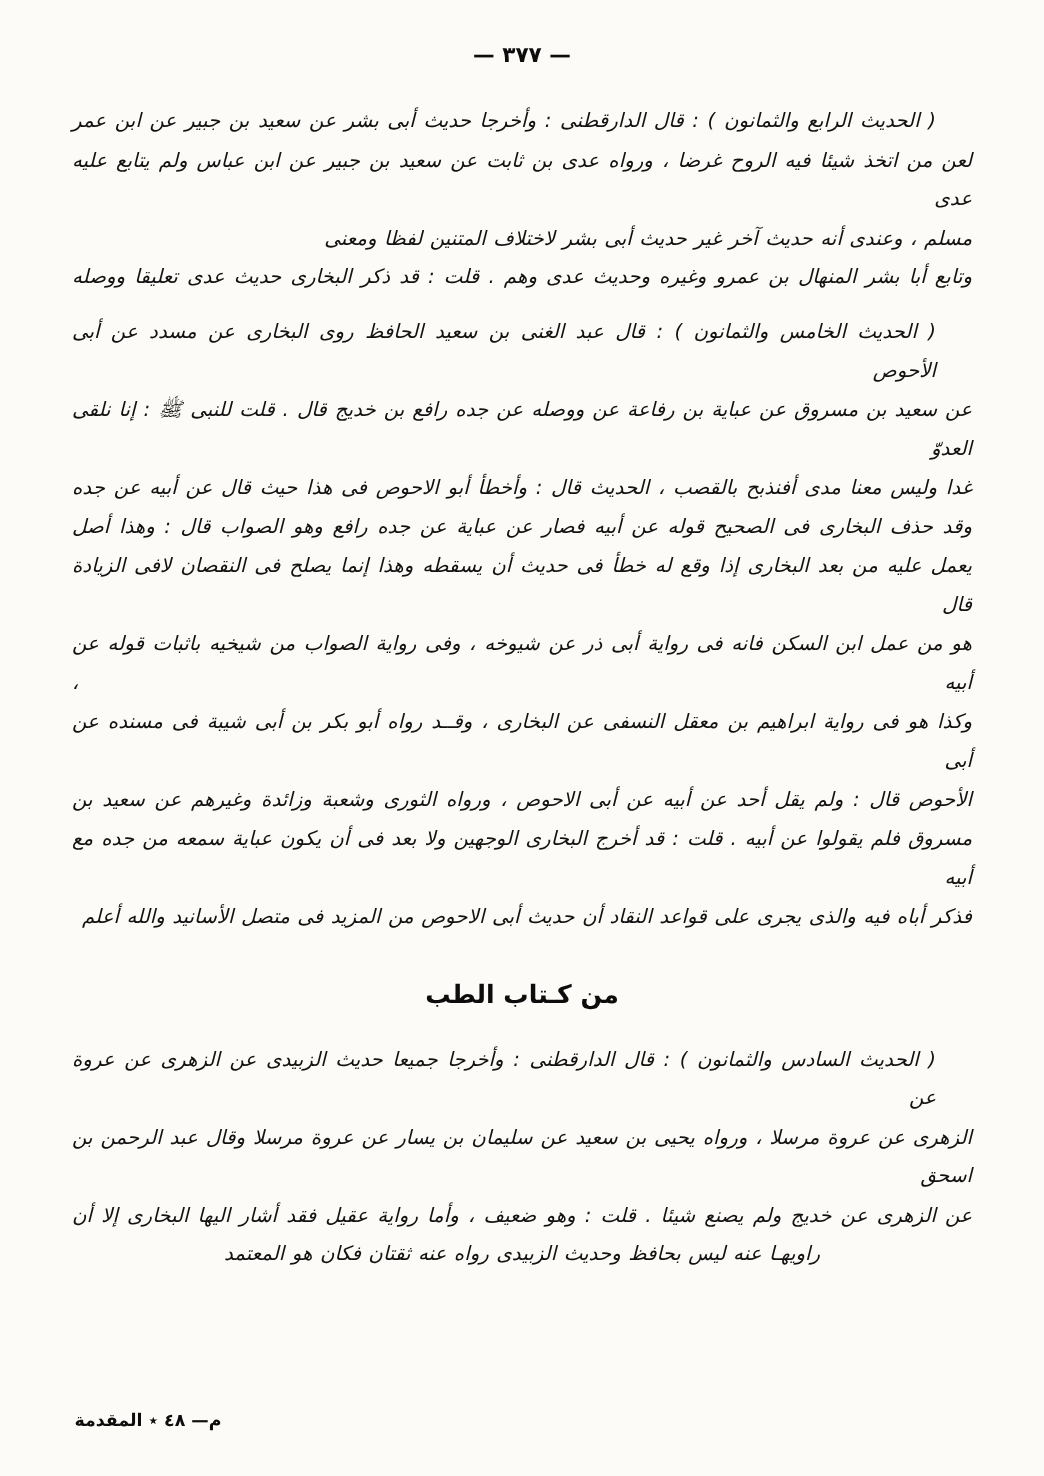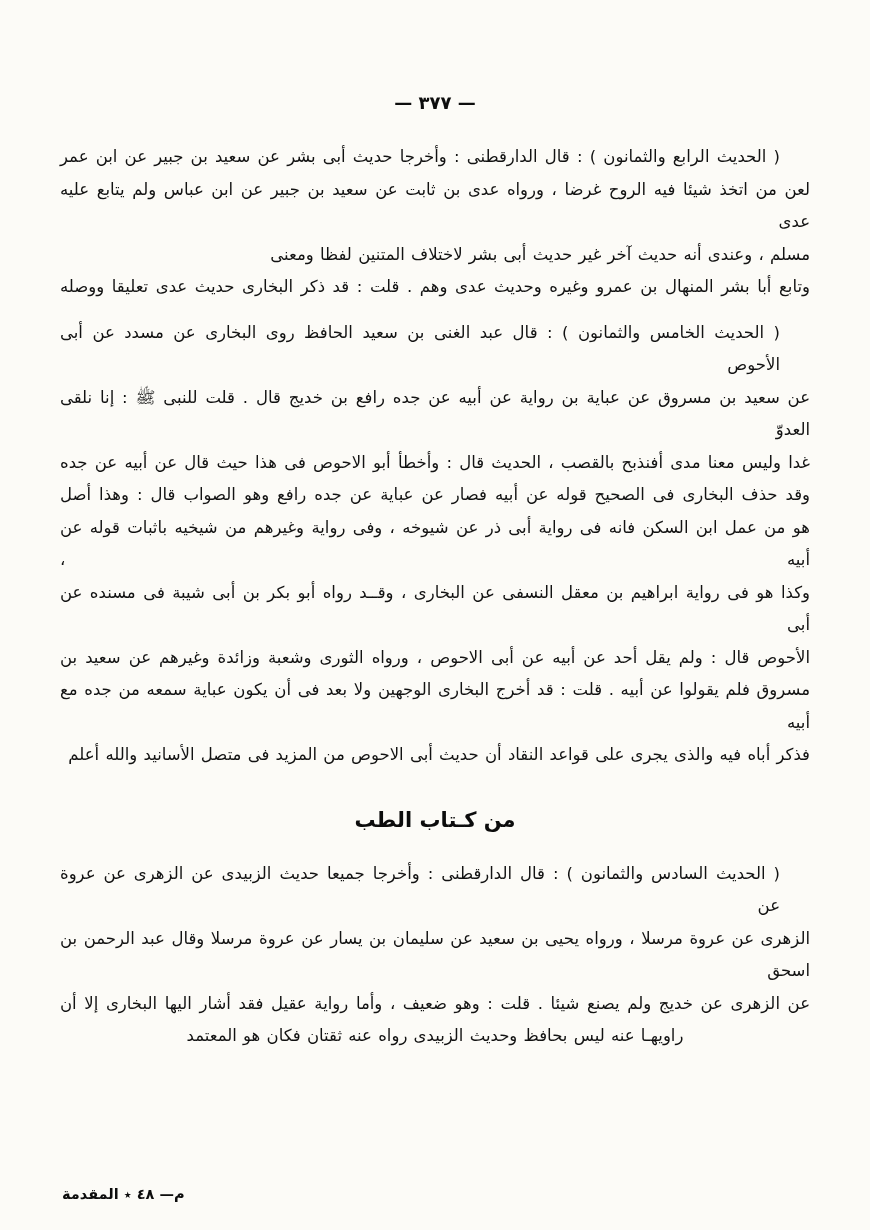--- a/index.html
+++ b/index.html
@@ -12,34 +12,35 @@
     height: 1230px;
     overflow: hidden;
     background: #fcfbf7;
     font-family: "DejaVu Sans", sans-serif;
     color: #111111;
   }
   .page {
     box-sizing: border-box;
     width: 870px;
     height: 1230px;
-    padding: 92px 60px 0 60px;
+    padding: 36px 60px 0 60px;
     direction: rtl;
     position: relative;
   }
   .page-number {
     text-align: center;
     font-size: 18px;
     font-weight: bold;
     letter-spacing: 2px;
     margin-bottom: 28px;
     color: #0d0d0d;
   }
   .para {
     margin: 0 0 13px 0;
+    font-style: italic;
   }
   .line {
     font-size: 16.5px;
     line-height: 32.5px;
     text-align: justify;
     text-align-last: justify;
     word-spacing: 1px;
     color: #121212;
   }
   .line.indent {
@@ -53,21 +54,21 @@
   }
   .section-heading {
     text-align: center;
     font-size: 21px;
     font-weight: bold;
     margin: 36px 0 26px 0;
     color: #0c0c0c;
   }
   .footer-sig {
     position: absolute;
-    bottom: 28px;
+    bottom: 38px;
     left: 62px;
     direction: rtl;
     font-size: 14.5px;
     font-weight: bold;
     color: #0d0d0d;
   }
 </style>
 </head>
 <body>
 
@@ -77,24 +78,25 @@
 
   <div class="para">
     <div class="line indent">( الحديث الرابع والثمانون ) : قال الدارقطنى : وأخرجا حديث أبى بشر عن سعيد بن جبير عن ابن عمر</div>
     <div class="line">لعن من اتخذ شيئا فيه الروح غرضا ، ورواه عدى بن ثابت عن سعيد بن جبير عن ابن عباس ولم يتابع عليه عدى</div>
     <div class="line end">مسلم ، وعندى أنه حديث آخر غير حديث أبى بشر لاختلاف المتنين لفظا ومعنى</div>
     <div class="line">وتابع أبا بشر المنهال بن عمرو وغيره وحديث عدى وهم . قلت : قد ذكر البخارى حديث عدى تعليقا ووصله</div>
   </div>
 
   <div class="para">
     <div class="line indent">( الحديث الخامس والثمانون ) : قال عبد الغنى بن سعيد الحافظ روى البخارى عن مسدد عن أبى الأحوص</div>
-    <div class="line">عن سعيد بن مسروق عن عباية بن رواية عن أبيه عن جده رافع بن خديج قال . قلت للنبى ﷺ : إنا نلقى العدوّ</div>
+    <div class="line">عن سعيد بن مسروق عن عباية بن رفاعة عن ووصله عن جده رافع بن خديج قال . قلت للنبى ﷺ : إنا نلقى العدوّ</div>
     <div class="line">غدا وليس معنا مدى أفنذبح بالقصب ، الحديث قال : وأخطأ أبو الاحوص فى هذا حيث قال عن أبيه عن جده</div>
     <div class="line">وقد حذف البخارى فى الصحيح قوله عن أبيه فصار عن عباية عن جده رافع وهو الصواب قال : وهذا أصل</div>
-    <div class="line">هو من عمل ابن السكن فانه فى رواية أبى ذر عن شيوخه ، وفى رواية وغيرهم من شيخيه باثبات قوله عن أبيه ،</div>
+    <div class="line">يعمل عليه من بعد البخارى إذا وقع له خطأ فى حديث أن يسقطه وهذا إنما يصلح فى النقصان لافى الزيادة قال</div>
+    <div class="line">هو من عمل ابن السكن فانه فى رواية أبى ذر عن شيوخه ، وفى رواية الصواب من شيخيه باثبات قوله عن أبيه ،</div>
     <div class="line">وكذا هو فى رواية ابراهيم بن معقل النسفى عن البخارى ، وقــد رواه أبو بكر بن أبى شيبة فى مسنده عن أبى</div>
     <div class="line">الأحوص قال : ولم يقل أحد عن أبيه عن أبى الاحوص ، ورواه الثورى وشعبة وزائدة وغيرهم عن سعيد بن</div>
     <div class="line">مسروق فلم يقولوا عن أبيه . قلت : قد أخرج البخارى الوجهين ولا بعد فى أن يكون عباية سمعه من جده مع أبيه</div>
     <div class="line end">فذكر أباه فيه والذى يجرى على قواعد النقاد أن حديث أبى الاحوص من المزيد فى متصل الأسانيد والله أعلم</div>
   </div>
 
   <div class="section-heading">من كـتاب الطب</div>
 
   <div class="para">
     <div class="line indent">( الحديث السادس والثمانون ) : قال الدارقطنى : وأخرجا جميعا حديث الزبيدى عن الزهرى عن عروة عن</div>

